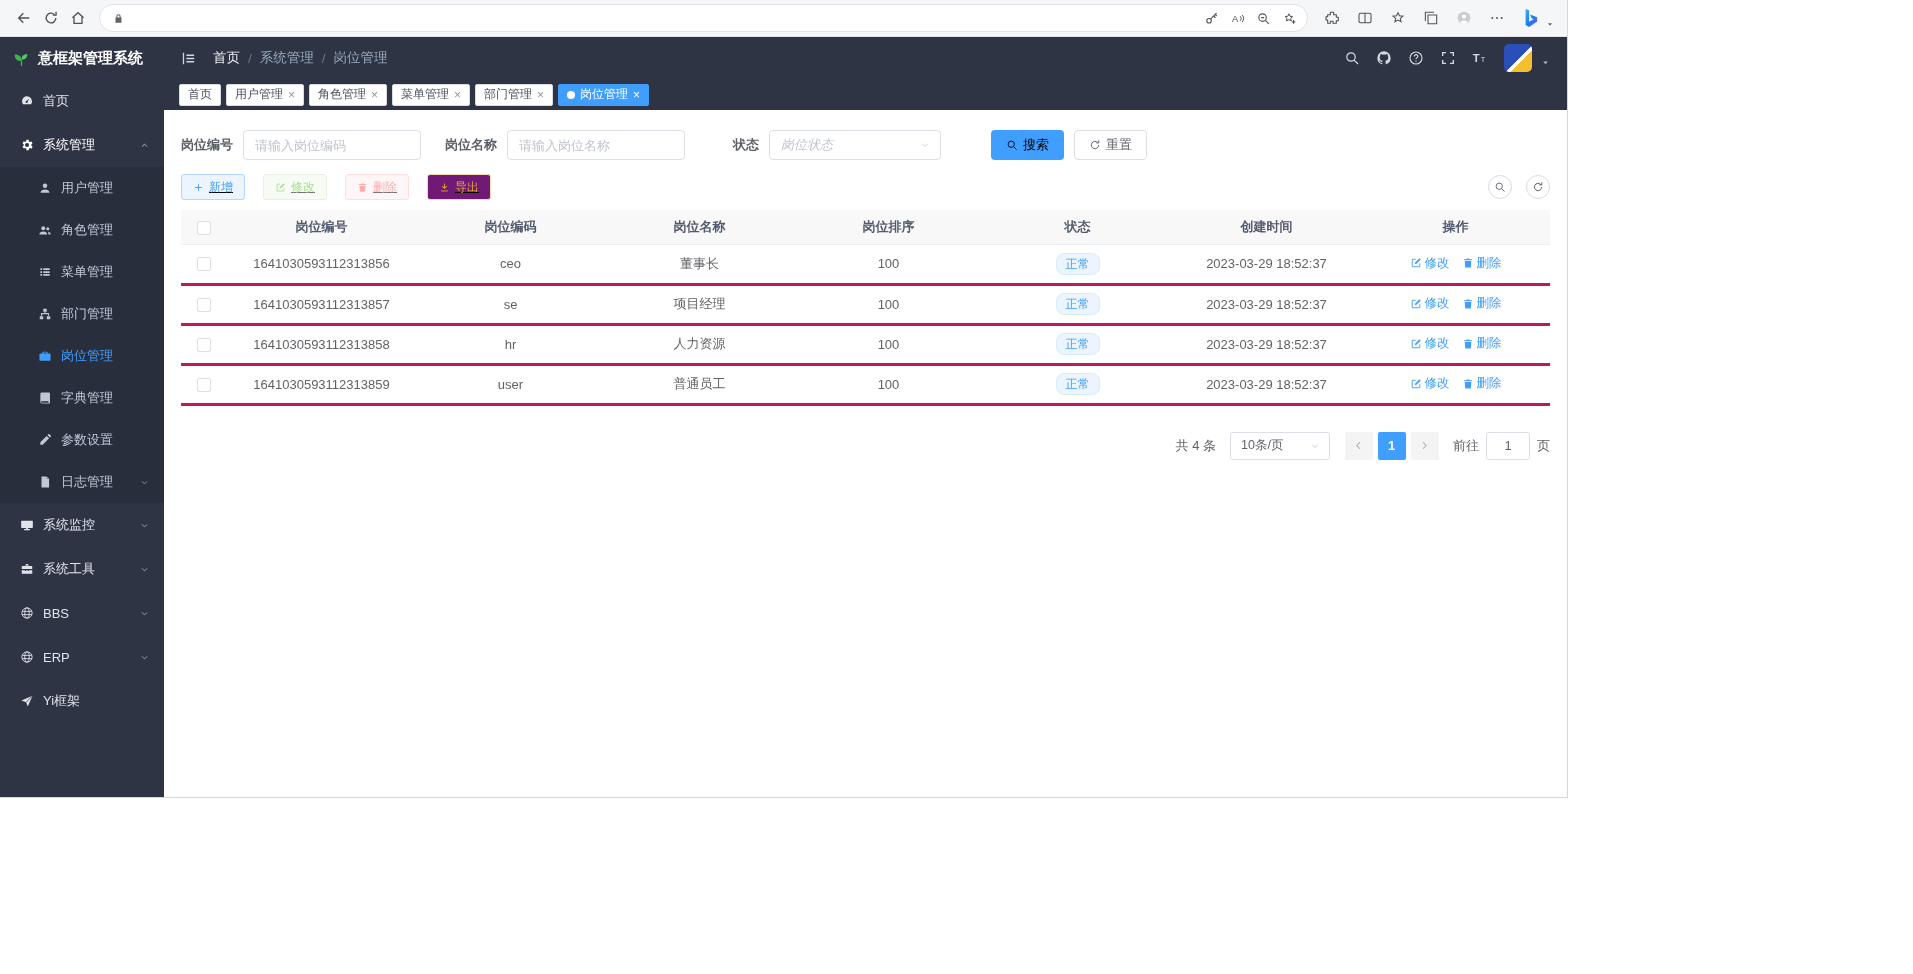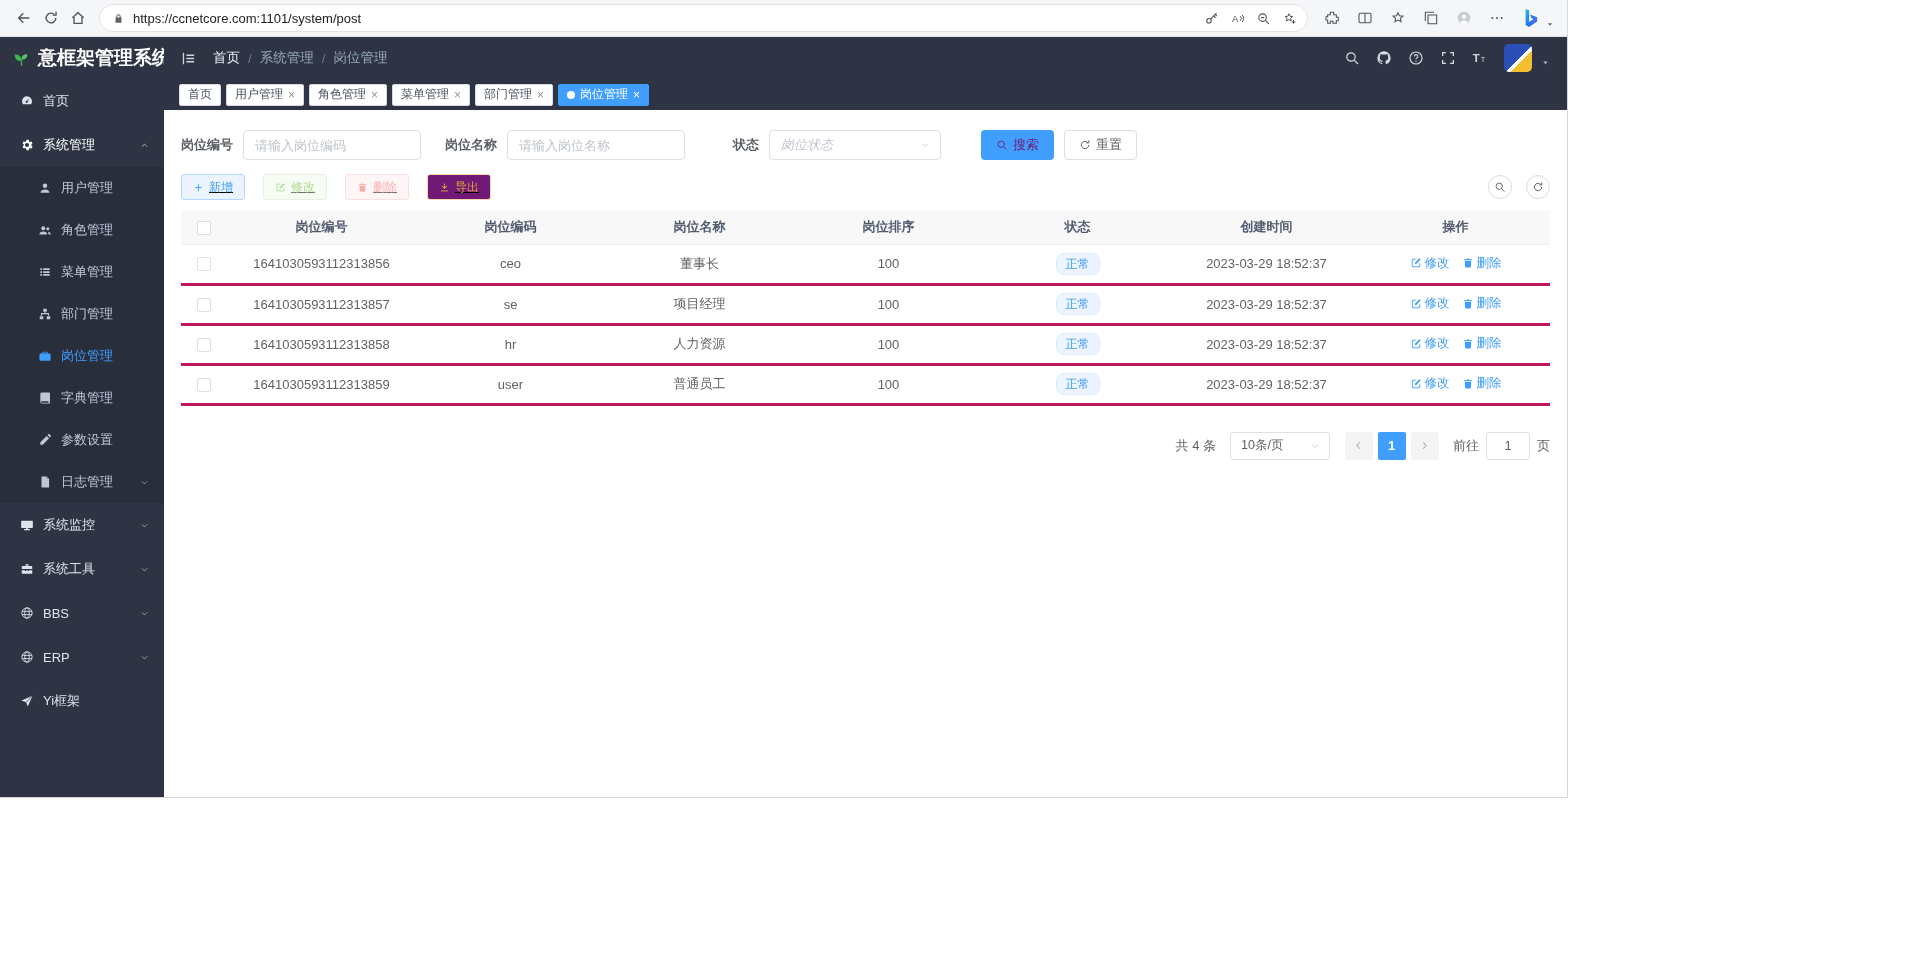--- a/index.html
+++ b/index.html
@@ -31,21 +31,21 @@
   .browser-right{display:flex;align-items:center;gap:6px;padding:0 2px;}
   .copilot{font-size:22px;}
   .b-caret{font-size:10px;color:#5f6368;margin-left:-4px;align-self:flex-end;padding-bottom:3px;}
 
   
   .app{flex:1;display:flex;min-height:0;background:var(--dark);}
 
   .sidebar{width:164px;flex:0 0 auto;background:var(--dark);display:flex;flex-direction:column;overflow:hidden;}
   .logo-row{height:42px;display:flex;align-items:center;gap:7px;padding:0 12px;flex:0 0 auto;}
   .logo-ic{font-size:19px;}
-  .logo-title{color:#fff;font-size:19px;font-weight:bold;white-space:nowrap;}
+  .logo-title{color:#fff;font-size:15px;font-weight:bold;white-space:nowrap;}
   .menu{flex:1;overflow:hidden;}
   .menu-item{display:flex;align-items:center;gap:9px;font-size:13px;cursor:pointer;color:#dfe4ec;}
   .menu-item.top{height:44px;padding:0 14px 0 20px;}
   .menu-item.sub{height:42px;padding:0 14px 0 38px;color:#bfc8d9;background:rgba(0,0,0,.10);}
   .menu-item.open{color:#ffffff;}
   .menu-item.active{color:var(--primary);}
   .mi-ic{font-size:14px;}
   .mi-label{white-space:nowrap;}
   .arrow{margin-left:auto;font-size:11px;opacity:.75;}
 
@@ -79,21 +79,21 @@
   .f-label{font-size:13px;font-weight:700;color:#5a5e66;margin-right:10px;white-space:nowrap;}
   .f-input{width:178px;height:30px;border:1px solid var(--border);border-radius:4px;padding:0 11px;
     font-size:13px;color:#606266;outline:none;font-family:inherit;}
   .f-input::placeholder{color:#bfc4cc;}
   .f-select{width:172px;height:30px;border:1px solid var(--border);border-radius:4px;padding:0 9px 0 11px;
     display:flex;align-items:center;justify-content:space-between;font-size:13px;color:#bfc4cc;cursor:pointer;background:#fff;font-style:italic;}
   .sel-caret{font-size:12px;color:#c0c4cc;}
   .btn{height:30px;border-radius:4px;font-size:13px;display:inline-flex;align-items:center;gap:5px;
     padding:0 14px;cursor:pointer;border:1px solid transparent;white-space:nowrap;font-family:inherit;}
   .btn [data-icon]{font-size:12px;}
-  .btn-primary{background:var(--primary);color:#701a75;margin-left:16px;}
+  .btn-primary{background:var(--primary);color:#000000;margin-left:26px;}
   .btn-plain{background:#fff;border-color:var(--border);color:#606266;margin-left:10px;}
 
   
   .toolbar{display:flex;align-items:center;padding:2px 17px 10px;text-decoration:underline;}
   .btn-mini{height:26px;padding:0 11px;font-size:12px;border-radius:3px;display:inline-flex;align-items:center;
     gap:5px;border:1px solid;cursor:pointer;margin-right:18px;white-space:nowrap;font-family:inherit;background:#fff;}
   .btn-mini [data-icon]{font-size:11px;}
   .b-add{background:#ecf5ff;border-color:#b3d8ff;color:#409eff;}
   .b-edit{background:#f0f9eb;border-color:#d4e9c4;color:#67c23a;opacity:.55;cursor:not-allowed;}
   .b-del{background:#fef0f0;border-color:#fbc4c4;color:#f56c6c;opacity:.55;cursor:not-allowed;}
@@ -151,21 +151,20 @@
           <path d="M3.5 11.5 12 4l8.5 7.5" fill="none" stroke="currentColor" stroke-width="2"></path>
           <path d="M6 10.5V20h12v-9.5" fill="none" stroke="currentColor" stroke-width="2"></path>
         </svg>
       </span>
     <div class="url-pill">
       <span class="pill-ic" data-icon="lock">
           <svg viewBox="0 0 24 24">
             <path d="M8 10V8a4 4 0 0 1 8 0v2h1.5v10h-11V10zm2 0h4V8a2 2 0 0 0-4 0z" fill="currentColor" fill-rule="evenodd"></path>
           </svg>
         </span>
-      <span class="url-text">https://ccnetcore.com:1101/system/post</span>
       <span class="pill-right">
         <span class="tbtn sm" data-icon="key">
             <svg viewBox="0 0 24 24">
               <circle cx="8" cy="15.5" r="3.6" fill="none" stroke="currentColor" stroke-width="1.8"></circle>
               <path d="M10.8 12.7 20 3.5M15.5 8l3 3M18 5.5l2.5 2.5" fill="none" stroke="currentColor" stroke-width="1.8"></path>
             </svg>
           </span>
         <span class="tbtn sm" data-icon="read-aloud">
             <svg viewBox="0 0 24 24">
               <text x="3" y="17" font-size="15" fill="currentColor" font-family="sans-serif">A</text>

